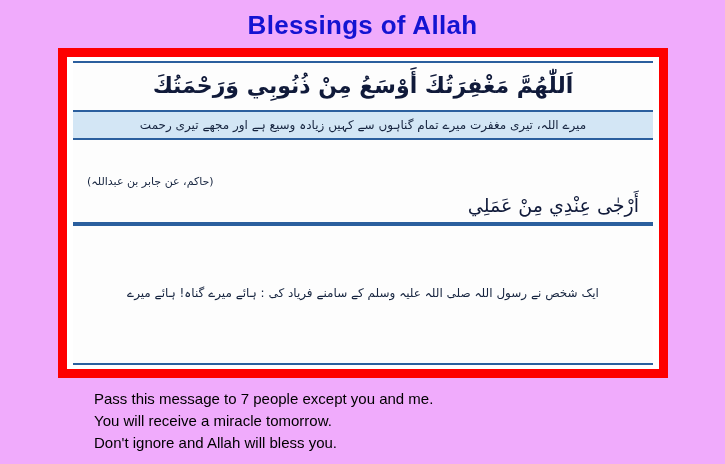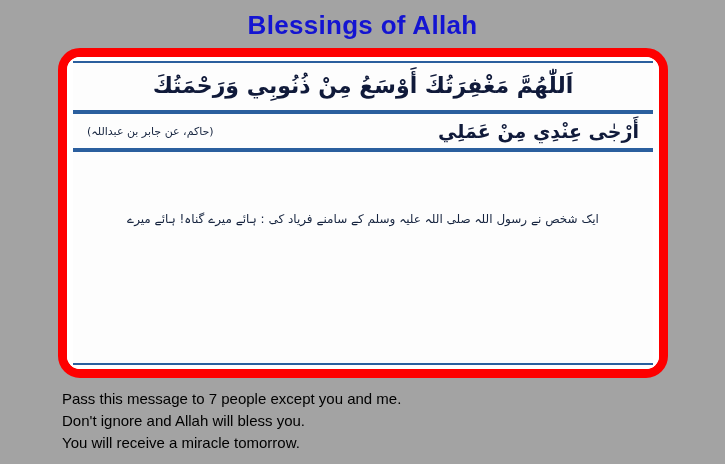--- a/index.html
+++ b/index.html
@@ -11,40 +11,40 @@
     height: 464px;
     background: #ffffff;
     font-family: "Liberation Sans", sans-serif;
     overflow: hidden;
     position: relative;
   }
   .page {
     width: 725px;
     height: 464px;
     position: relative;
-    background: #a3a3a3;
+    background: #f0abfc;
     box-sizing: border-box;
   }
   .title {
     text-align: center;
     color: #1414d2;
     font-size: 26px;
     font-weight: bold;
     font-family: "Liberation Sans", sans-serif;
     padding-top: 10px;
     letter-spacing: 0.3px;
   }
   .card-outer {
     position: absolute;
     left: 58px;
     top: 48px;
     width: 610px;
     height: 330px;
     border: 9px solid #fe0000;
-    border-radius: 22px;
+    border-radius: 0;
     box-sizing: border-box;
     background: #ffffff;
     overflow: hidden;
   }
   .card-inner {
     position: absolute;
     left: 0; top: 0; right: 0; bottom: 0;
     background: #ffffff;
     padding: 4px 6px;
     box-sizing: border-box;
@@ -105,22 +105,23 @@
     direction: rtl;
     font-family: "DejaVu Sans", sans-serif;
     font-size: 11px;
     color: #16243f;
     white-space: nowrap;
     text-align: right;
   }
   .ar-mid {
     font-size: 19px;
     letter-spacing: 1.5px;
-    font-weight: bold;
-    white-space: nowrap;
+    font-weight: normal;
+    white-space: nowrap;
+    margin-top: 48px;
   }
   .para {
     direction: rtl;
     font-family: "DejaVu Sans", sans-serif;
     font-size: 12px;
     color: #16243f;
     line-height: 1.9;
     padding: 8px 12px 4px 12px;
     text-align: justify;
     text-align-last: center;
@@ -135,40 +136,44 @@
     left: 62px;
     top: 388px;
     width: 600px;
     color: #000000;
     font-size: 15px;
     line-height: 1.45;
     font-family: "Liberation Sans", sans-serif;
   }
   .footer div {
     white-space: nowrap;
+    margin-left: 32px;
   }
 </style>
 </head>
 <body>
 
 <div class="page">
 
   <div class="title">Blessings of Allah</div>
 
   <div class="card-outer">
     <div class="card-inner">
 
       <div class="rule"></div>
 
       <div class="band band-white">
         <div class="ar ar-big">اَللّٰهُمَّ مَغْفِرَتُكَ أَوْسَعُ مِنْ ذُنُوبِي وَرَحْمَتُكَ</div>
       </div>
 
       <div class="rule"></div>
 
+      <div class="band band-blue">
+        <div class="ur ur-line">میرے اللہ، تیری مغفرت میرے تمام گناہوں سے کہیں زیادہ وسیع ہے اور مجھے تیری رحمت</div>
+      </div>
 
       <div class="rule"></div>
 
       <div class="band band-white row-split">
         <div class="ar ar-mid">أَرْجٰى عِنْدِي مِنْ عَمَلِي</div>
         <div class="ref">(حاکم، عن جابر بن عبداللہ)</div>
       </div>
 
       <div class="rule"></div>
 
@@ -181,17 +186,17 @@
         </div>
       </div>
 
       <div class="rule"></div>
 
     </div>
   </div>
 
   <div class="footer">
     <div>Pass this message to 7 people except you and me.</div>
+    <div>You will receive a miracle tomorrow.</div>
     <div>Don't ignore and Allah will bless you.</div>
-    <div>You will receive a miracle tomorrow.</div>
   </div>
 
 </div>
 
 </body></html>

